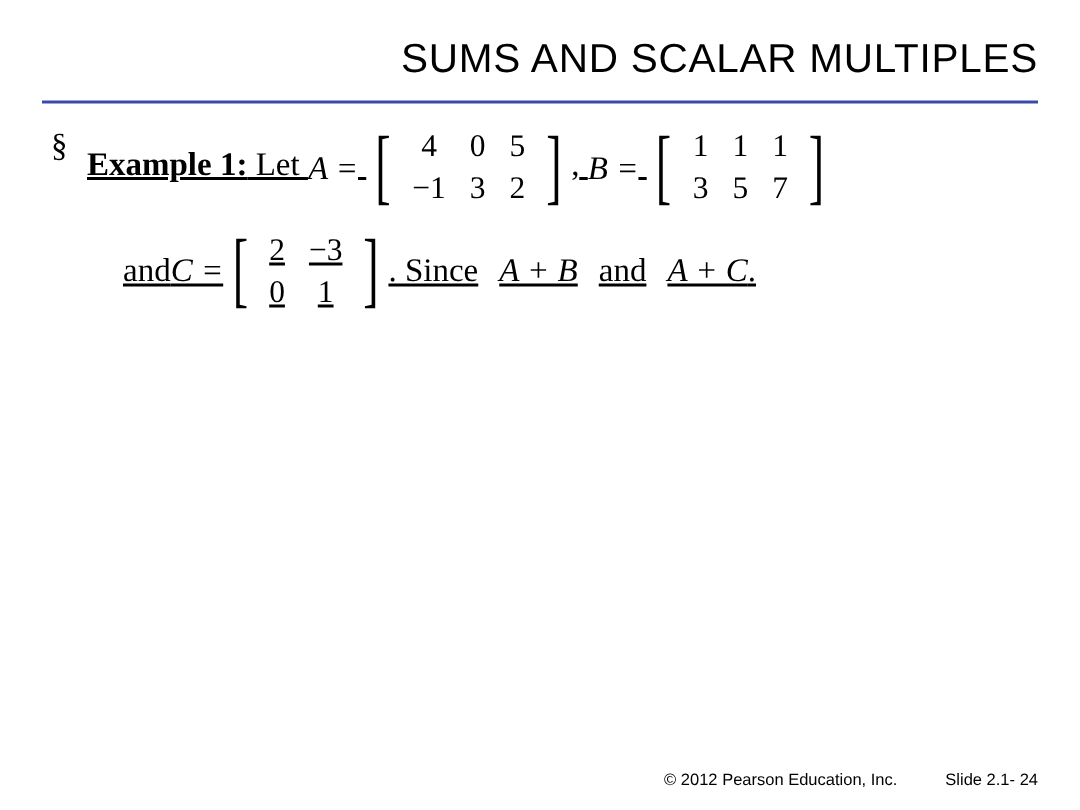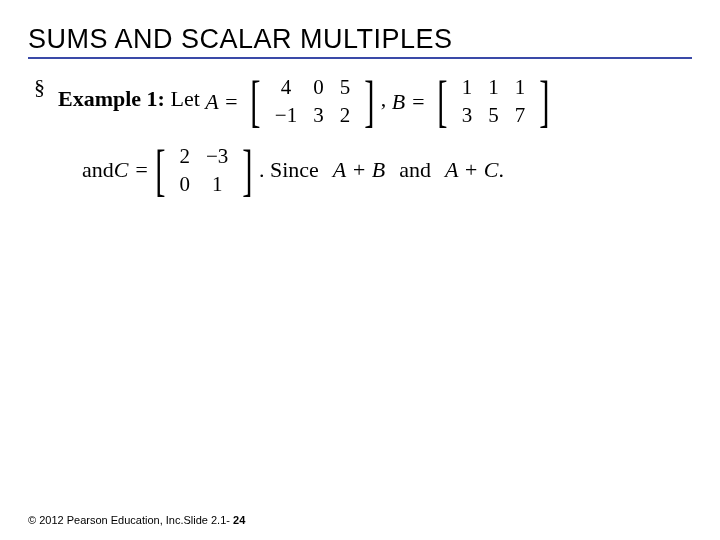--- a/index.html
+++ b/index.html
@@ -14,23 +14,24 @@
     overflow: hidden;
   }
   .slide {
     padding: 24px 28px 0 28px;
   }
   .title {
     font-family: Arial, Helvetica, sans-serif;
     font-size: 27px;
     letter-spacing: 0.5px;
     color: #000;
-    padding-bottom: 2px;
+    padding-bottom: 12px;
     border-bottom: 2.5px solid #3a4aa8;
     margin-bottom: 14px;
+    text-align: right;
   }
   ul.body {
     list-style: none;
     padding: 0 0 0 6px;
     margin: 0;
     font-size: 22px;
     line-height: 1.25;
   }
   ul.body > li {
     position: relative;
@@ -84,32 +85,33 @@
   }
   .sub-row {
     display: flex;
     align-items: center;
     flex-wrap: nowrap;
     margin-top: 12px;
     padding-left: 24px;
     font-size: 22px;
   }
   .sub-row .gap { width: 14px; display: inline-block; }
-  .extra-top { margin-top: 8px; }
+  .extra-top { margin-top: 8px; text-decoration: underline; }
   .footer {
     position: absolute;
     bottom: 14px;
     left: 28px;
     right: 28px;
     font-family: Arial, Helvetica, sans-serif;
     font-size: 11px;
     display: flex;
-    justify-content: flex-start;
-  }
-  .footer .right b { font-weight: bold; }
+    justify-content: flex-end;
+    gap: 32px;
+  }
+  .footer .right b { font-weight: normal; }
 </style>
 </head>
 <body>
 
 <div class="slide">
   <div class="title">SUMS AND SCALAR MULTIPLES</div>
 
   <ul class="body">
 
 

